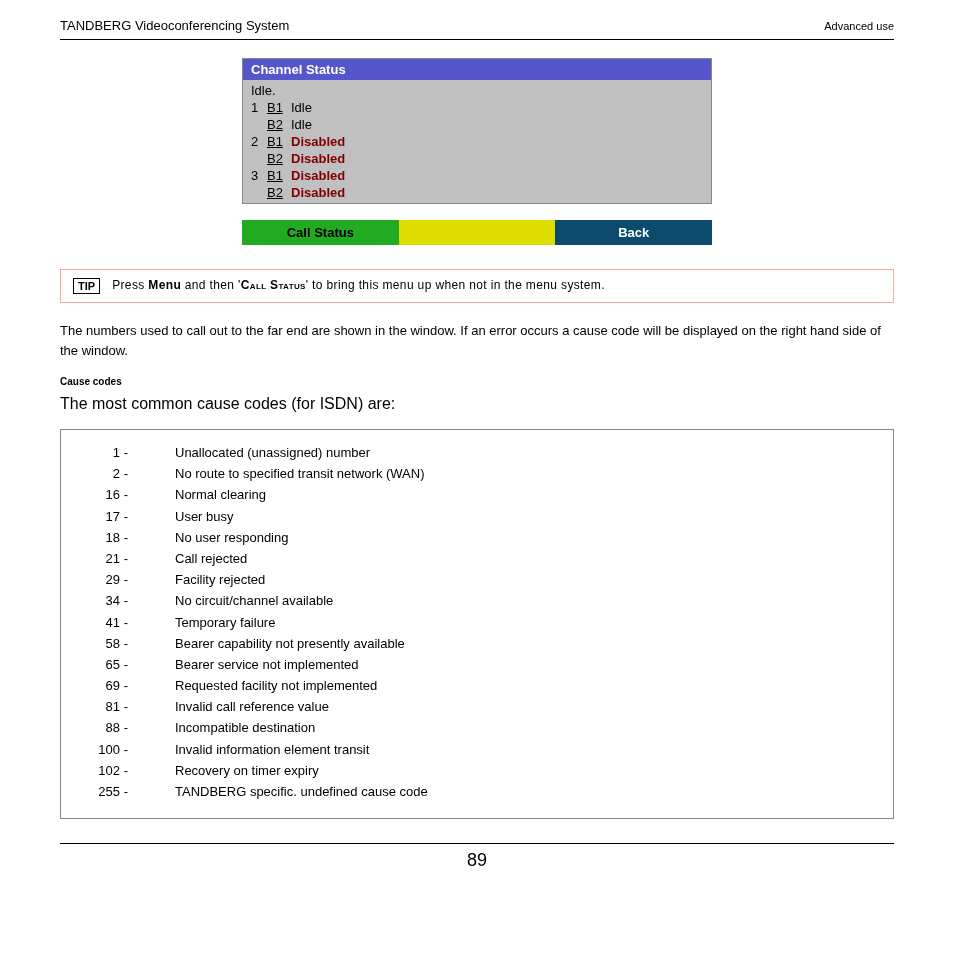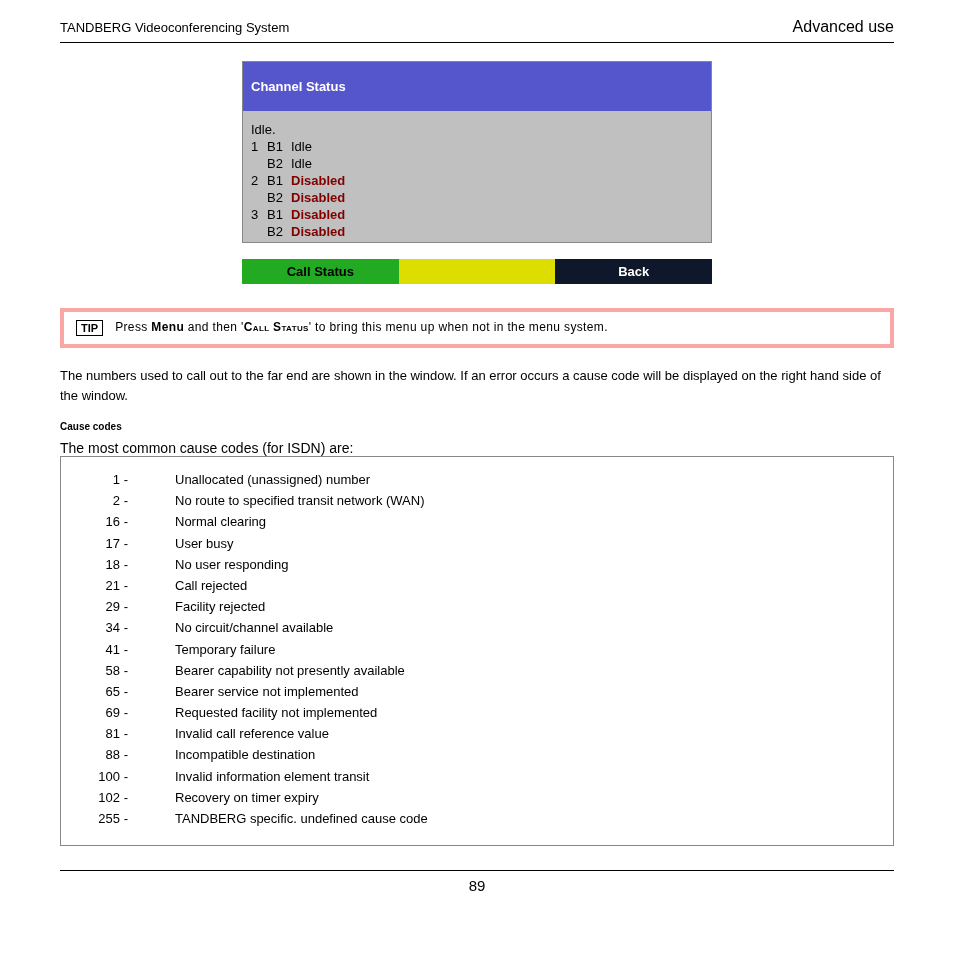--- a/index.html
+++ b/index.html
@@ -26,65 +26,65 @@
       justify-content: space-between;
       align-items: center;
       border-bottom: 1px solid #000;
       padding-bottom: 6px;
       margin-bottom: 18px;
     }
     .header-title {
       font-size: 13px;
     }
     .header-section {
-      font-size: 16px;
+      font-size: 11px;
     }
 
     
     .screen-container {
       width: 470px;
       margin: 0 auto 16px auto;
       border: 1px solid #888;
     }
 
     .channel-status-header {
       background: #5555cc;
       color: #fff;
       font-size: 13px;
       font-weight: bold;
-      padding: 17px 8px;
+      padding: 3px 8px;
     }
 
     .channel-status-body {
       background: #c0c0c0;
       padding: 2px 0 2px 0;
     }
 
     .idle-row {
       padding: 1px 8px;
       font-size: 13px;
       color: #000;
-      margin-top: 8px;
     }
 
     .channel-row {
       display: flex;
       align-items: center;
       padding: 1px 8px;
       font-size: 13px;
       color: #000;
     }
 
     .channel-row .ch-num {
       width: 16px;
       display: inline-block;
     }
     .channel-row .ch-b {
       width: 24px;
       display: inline-block;
+      text-decoration: underline;
     }
     .channel-row .ch-status {
       display: inline-block;
     }
     .channel-row .ch-status.disabled {
       color: #800000;
       font-weight: bold;
     }
     .channel-row .ch-status.idle {
       color: #000;
@@ -99,25 +99,25 @@
     .screen-btn {
       flex: 1;
       padding: 5px 0;
       text-align: center;
       font-size: 13px;
       font-weight: bold;
       color: #000;
     }
     .screen-btn.green { background: #22aa22; color: #000; }
     .screen-btn.yellow { background: #dddd00; color: #000; }
-    .screen-btn.blue { background: #0f172a; color: #fff; }
+    .screen-btn.blue { background: #0c4a6e; color: #fff; }
 
     
     .tip-box {
-      border: 4px solid #fca5a5;
+      border: 1px solid #fca5a5;
       padding: 8px 12px;
       margin: 16px 0 18px 0;
       display: flex;
       align-items: flex-start;
       font-size: 11.5px;
     }
     .tip-label {
       font-size: 11px;
       font-weight: bold;
       border: 1px solid #000;
@@ -142,22 +142,22 @@
       margin-bottom: 16px;
     }
 
     .section-heading {
       font-size: 10px;
       font-weight: bold;
       margin-bottom: 8px;
     }
 
     .intro-text {
-      font-size: 14px;
-      margin-bottom: 0;
+      font-size: 16px;
+      margin-bottom: 16px;
     }
 
     
     .cause-codes-box {
       border: 1px solid #888;
       padding: 14px 20px;
       margin-bottom: 24px;
       font-size: 13px;
     }
 
@@ -178,21 +178,21 @@
     .cause-code-desc {
       flex: 1;
       margin-left: 39px;
     }
 
     
     .page-footer {
       border-top: 1px solid #000;
       text-align: center;
       padding-top: 6px;
-      font-size: 15px;
+      font-size: 18px;
       margin-top: 10px;
     }
   </style>
 </head>
 <body>
 
 <div class="page-container">
 
   <div class="page-header">
     <span class="header-title">TANDBERG Videoconferencing System</span>

